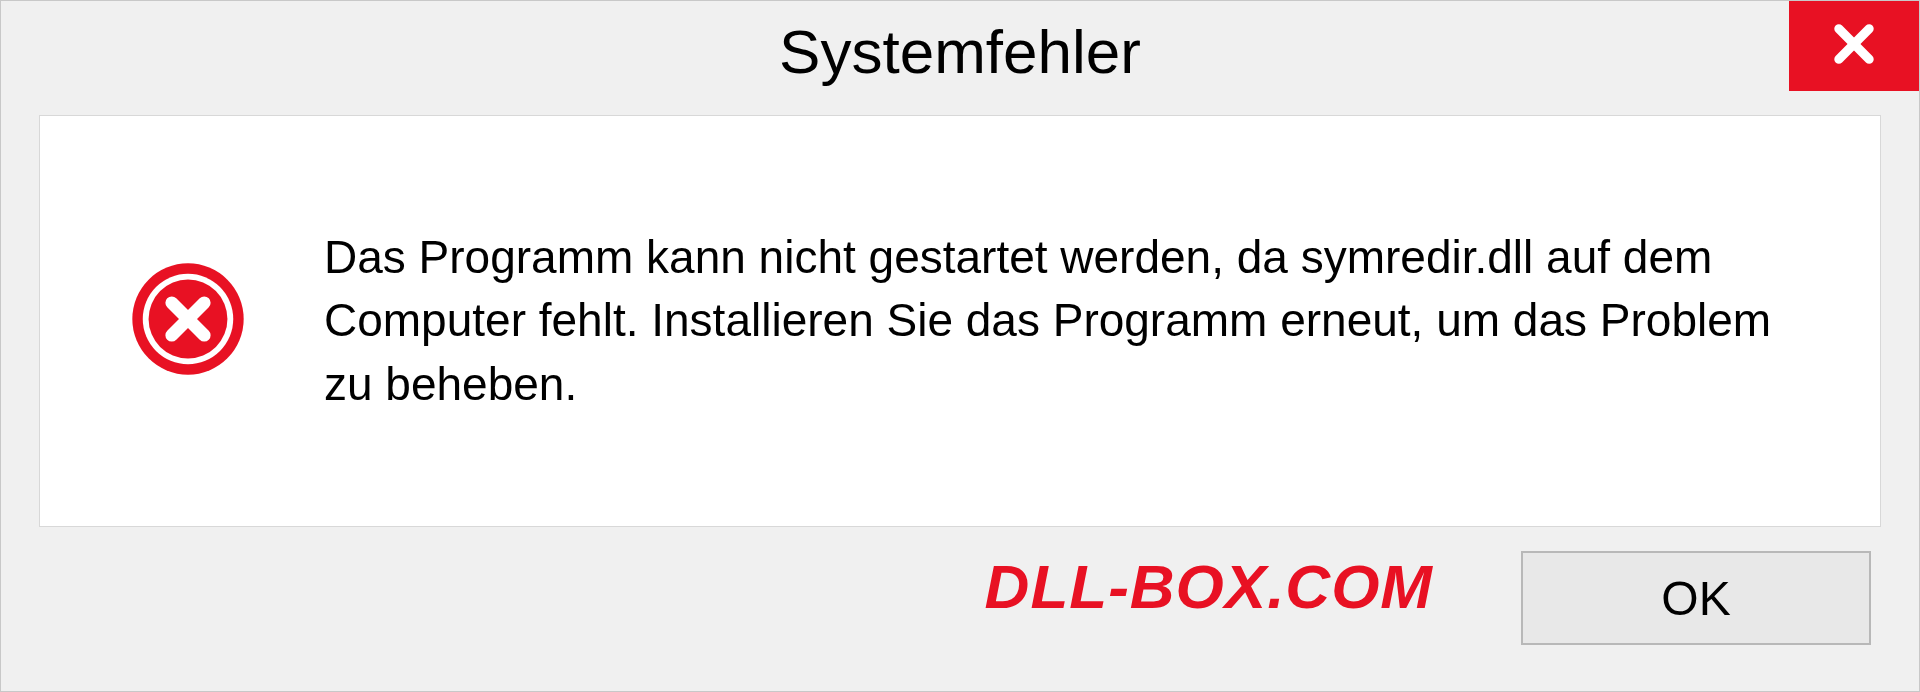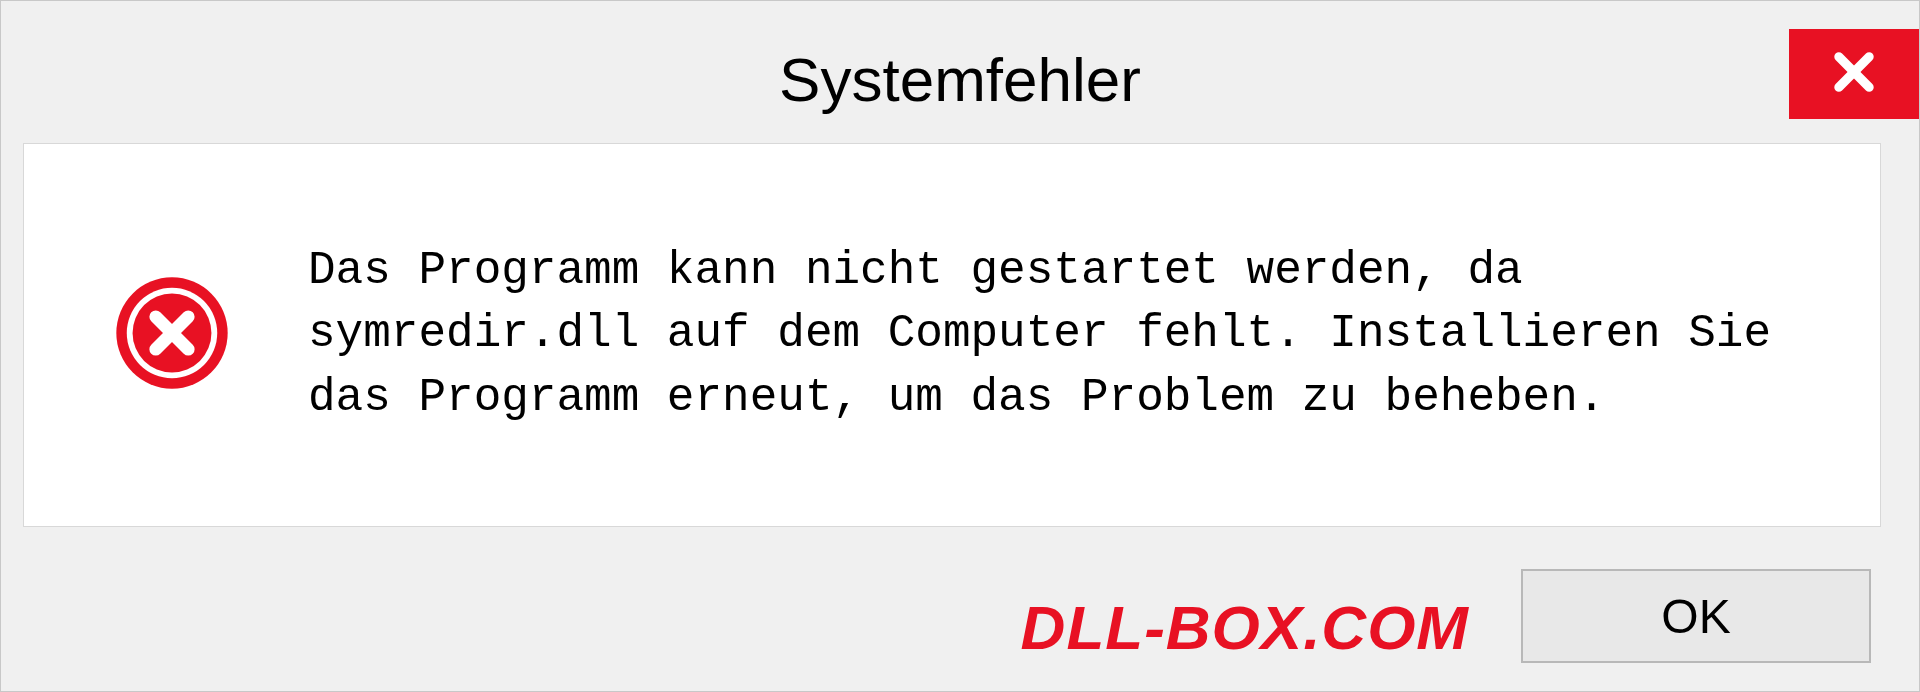--- a/index.html
+++ b/index.html
@@ -22,21 +22,20 @@
       border: 1px solid #c8c8c8;
       display: flex;
       flex-direction: column;
     }
     .titlebar {
       height: 100px;
       display: flex;
       align-items: center;
       justify-content: center;
       position: relative;
-      margin-top: 28px;
     }
     .title {
       font-size: 62px;
       color: #000;
       font-weight: 400;
     }
     .close-btn {
       position: absolute;
       top: 0;
       right: 0;
@@ -46,50 +45,49 @@
       display: flex;
       align-items: center;
       justify-content: center;
       cursor: pointer;
     }
     .close-btn svg {
       width: 52px;
       height: 52px;
     }
     .content-area {
-      margin: 14px 38px 24px 22px;
+      margin: 14px 38px 24px 38px;
       background: #ffffff;
       border: 1px solid #d8d8d8;
       flex: 1;
       display: flex;
       align-items: center;
       padding: 40px 80px 40px 90px;
       gap: 78px;
-      font-family: Liberation Mono, monospace;
     }
     .error-icon-wrap {
       flex: 0 0 auto;
     }
     .error-icon {
       width: 116px;
       height: 116px;
     }
     .message {
       font-size: 46px;
       line-height: 1.38;
       color: #000;
       font-weight: 400;
     }
     .footer {
       height: 140px;
       display: flex;
-      align-items: flex-end;
+      align-items: flex-start;
       justify-content: flex-end;
       padding: 0 48px 28px 48px;
-      gap: 52px;
+      gap: 88px;
     }
     .watermark {
       font-size: 62px;
       font-weight: 800;
       color: #e81123;
       letter-spacing: 1px;
       font-style: italic;
       font-family: Arial, sans-serif;
     }
     .ok-btn {

